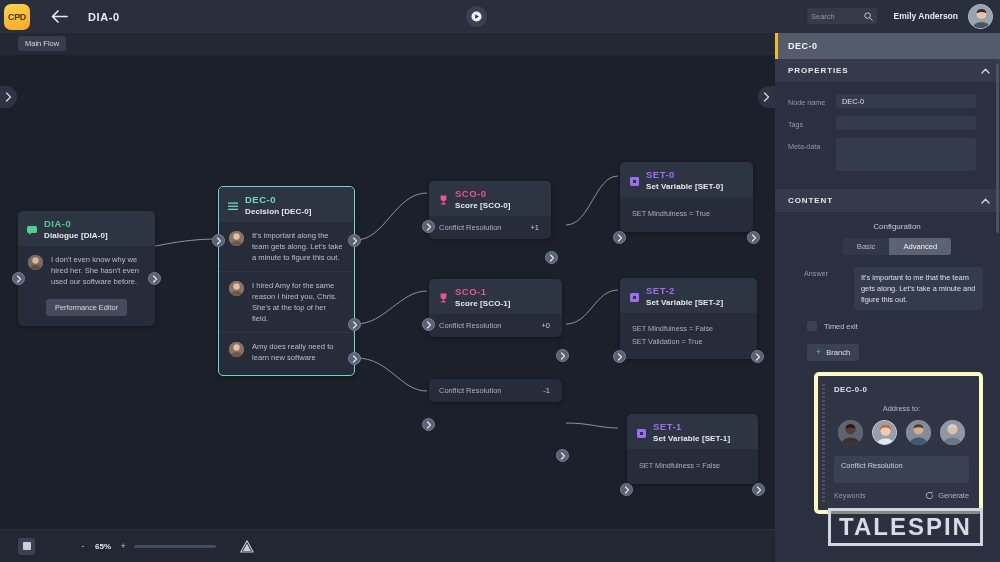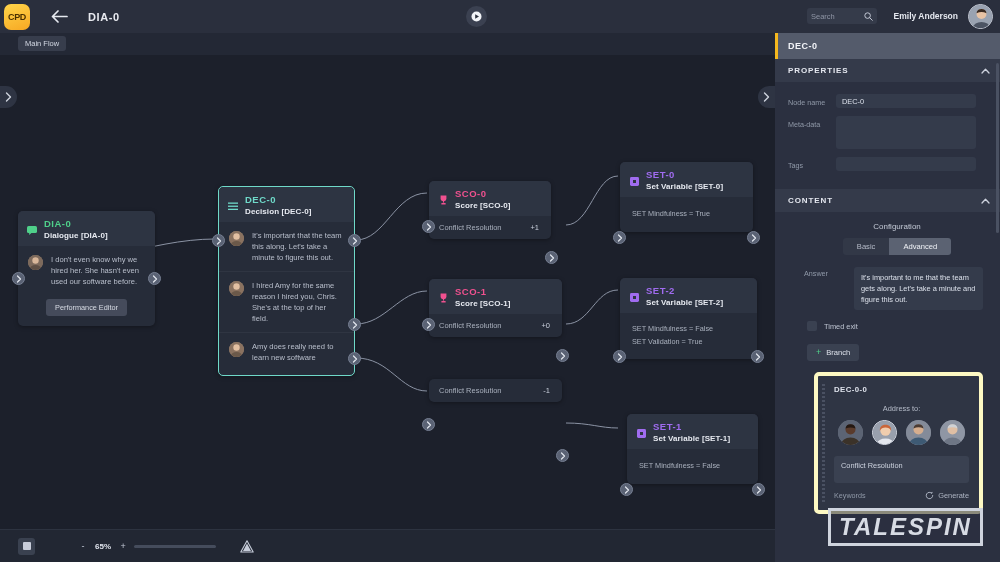--- a/index.html
+++ b/index.html
@@ -185,21 +185,21 @@
   .kw-foot { display: flex; align-items: center; justify-content: space-between;
              margin-top: 8px; gap: 39px; }
   .kw-lbl { font-size: 7.2px; color: #9099a8; }
   .gen-btn { display: flex; align-items: center; color: #aeb5c3; font-size: 7.4px; cursor: pointer; }
   .scrollbar { position: absolute; right: 1px; top: 30px; width: 3px; height: 170px;
                background: #4a5162; border-radius: 2px; }
 
   
   .watermark { position: absolute; left: 828px; top: 508px; width: 155px; height: 38px;
                border: 3px solid #cfd4de; display: flex; align-items: center;
-               justify-content: center; z-index: 60; background: rgba(43,48,64,.55); font-style: italic; }
+               justify-content: center; z-index: 60; background: rgba(43,48,64,.55); }
   .watermark span { font-size: 24px; font-weight: bold; letter-spacing: 2px; color: #d7dbe4;
                     font-family: "Liberation Sans", sans-serif; }
 </style>
 </head>
 <body>
 
 <div class="app">
 
   <div class="header">
     <div class="logo">CPD</div>
@@ -321,21 +321,21 @@
       </div>
       <div class="node-body">
         <div class="dlg-row">
           <span class="dlg-av">
             <svg width="15" height="15" viewBox="0 0 15 15">
                 <rect width="15" height="15" fill="#8a7260"></rect>
                 <circle cx="7.5" cy="5.5" r="3.2" fill="#e3c0a2"></circle>
                 <path d="M1 15 q1.5-5 6.5-5 t6.5 5z" fill="#6b594a"></path>
               </svg>
           </span>
-          <span class="dlg-txt">It's important that the team this along. Let's take a minute to figure this out.</span>
+          <span class="dlg-txt">It's important along the team gets along. Let's take a minute to figure this out.</span>
         </div>
         <div class="sep"></div>
         <div class="dlg-row">
           <span class="dlg-av">
             <svg width="15" height="15" viewBox="0 0 15 15">
                 <rect width="15" height="15" fill="#8a7260"></rect>
                 <circle cx="7.5" cy="5.5" r="3.2" fill="#e3c0a2"></circle>
                 <path d="M1 15 q1.5-5 6.5-5 t6.5 5z" fill="#6b594a"></path>
               </svg>
           </span>
@@ -570,26 +570,26 @@
             <path d="M1 5 L4.5 1.3 L8 5" stroke="#cdd2dd" stroke-width="1.3" fill="none" stroke-linecap="round" stroke-linejoin="round"></path>
           </svg>
       </span>
     </div>
     <div class="prop-body">
       <div class="frow">
         <span class="flbl">Node name</span>
         <input class="fin" value="DEC-0" style="">
       </div>
       <div class="frow">
+        <span class="flbl">Tags</span>
+        <input class="fin" value="" style="">
+      </div>
+      <div class="frow">
         <span class="flbl">Meta-data</span>
         <textarea class="fta" style=""></textarea>
-      </div>
-      <div class="frow">
-        <span class="flbl">Tags</span>
-        <input class="fin" value="" style="">
       </div>
     </div>
 
     <div class="sec-head">
       <span class="sec-lbl">CONTENT</span>
       <span class="chev">
         <svg width="9" height="6" viewBox="0 0 9 6">
             <path d="M1 5 L4.5 1.3 L8 5" stroke="#cdd2dd" stroke-width="1.3" fill="none" stroke-linecap="round" stroke-linejoin="round"></path>
           </svg>
       </span>

